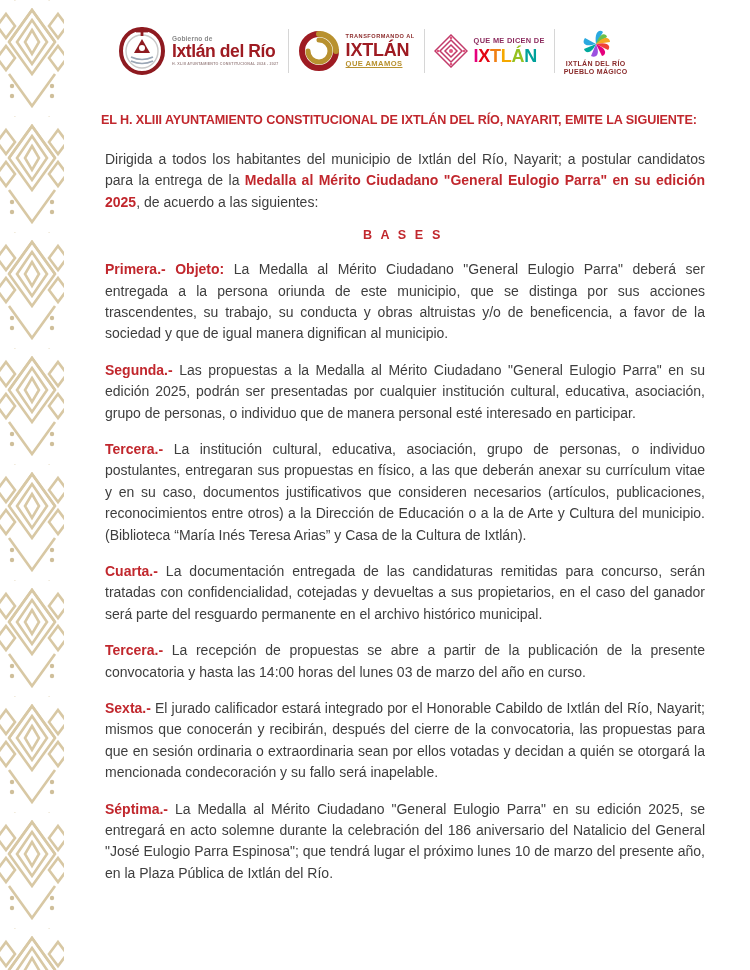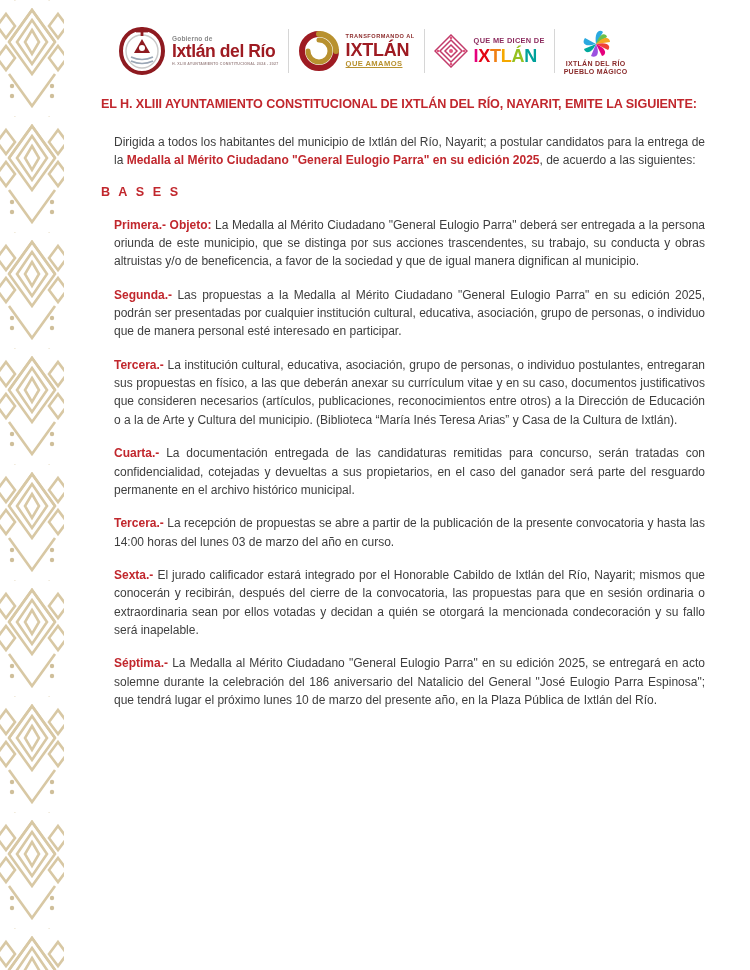--- a/index.html
+++ b/index.html
@@ -147,55 +147,56 @@
     font-size: 7px;
     font-weight: bold;
     color: #8a2b2b;
     letter-spacing: .3px;
     margin-top: 1px;
   }
 
   
   .content {
     position: absolute;
-    top: 96px;
+    top: 112px;
     left: 101px;
     width: 604px;
   }
   .intro-heading {
     color: #c1272d;
     font-weight: bold;
     font-size: 12.6px;
     line-height: 1.42;
     letter-spacing: -.1px;
     margin: 0 0 19px 0;
   }
   .doc-title {
     color: #c1272d;
     font-weight: bold;
     font-size: 17.5px;
     text-align: center;
     letter-spacing: .2px;
     margin: 0 0 20px 0;
   }
   p.body-par {
-    margin: 0 0 15px 13px;
-    font-size: 12px;
+    margin: 0 0 15px 4px;
+    font-size: 14px;
     line-height: 1.53;
     text-align: justify;
     color: #3e3e3e;
   }
   .red-bold {
     color: #c1272d;
     font-weight: bold;
   }
   .bases-label {
     color: #c1272d;
     font-weight: bold;
     font-size: 12.6px;
+    text-align: center;
     letter-spacing: 2.6px;
     margin: 0 0 17px 0;
   }
 </style>
 </head>
 <body>
 
 <div class="border-strip">
   <svg class="border-tile" viewBox="0 0 64 116" preserveAspectRatio="none">
     <defs>

